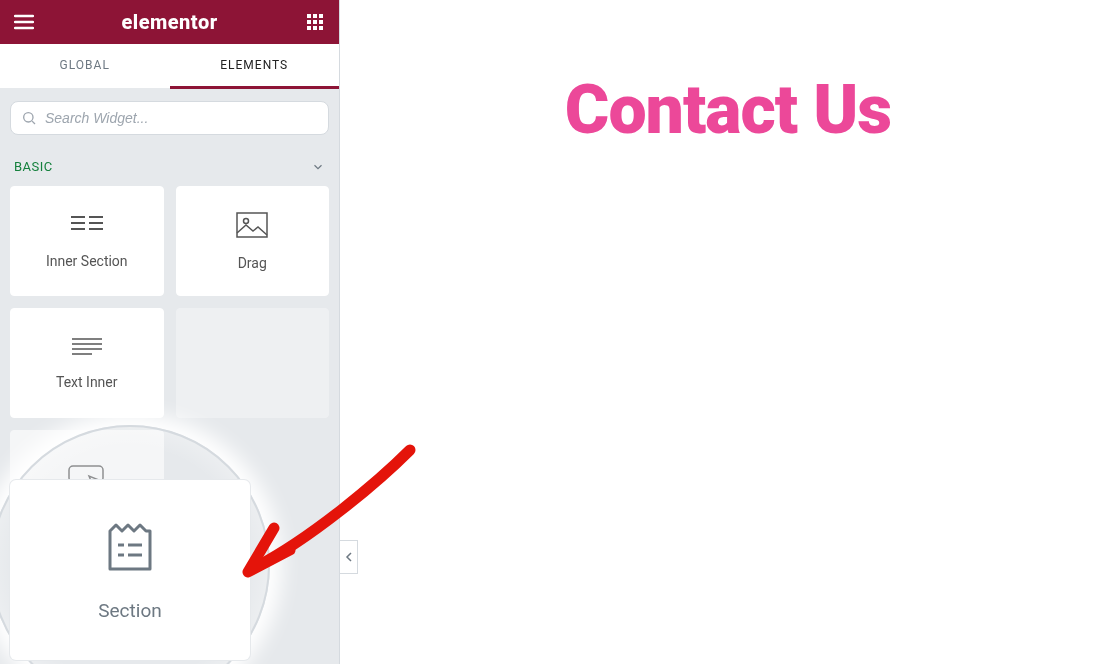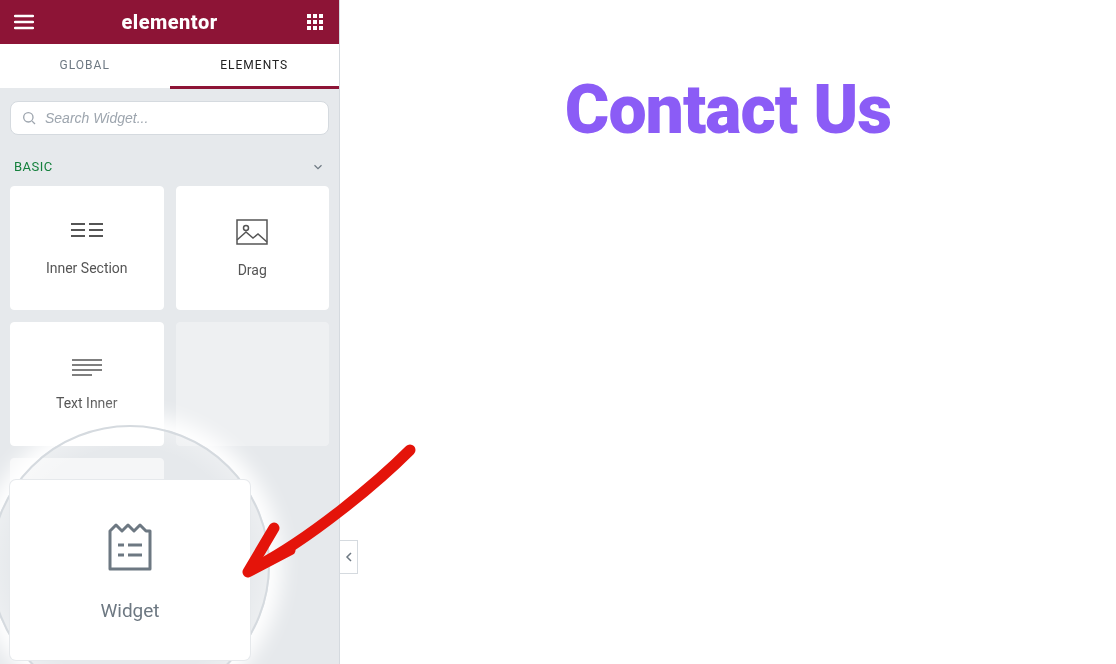--- a/index.html
+++ b/index.html
@@ -12,32 +12,32 @@
     .icon-btn { width:28px; height:28px; display:flex; align-items:center; justify-content:center; cursor:pointer; }
     .tabs { display:flex; background:#fff; }
     .tab { flex:1; text-align:center; padding:14px 0; font-size:12px; letter-spacing:1px; color:#6d7882; cursor:pointer; border-bottom:1px solid #e6e9ec; }
     .tab.active { color:#222; border-bottom:3px solid #8d1436; }
     .search-wrap { padding:12px 10px 14px 10px; background:#e6e9ec; }
     .search { display:flex; align-items:center; background:#fff; border:1px solid #d5dadf; border-radius:8px; padding:8px 10px; }
     .search input { border:none; outline:none; flex:1; font-size:14px; color:#333; font-style:italic; }
     .search input::placeholder { color:#9da5ae; font-style:italic; }
     .category { display:flex; align-items:center; justify-content:space-between; padding:10px 14px 12px 14px; color:#15803d; font-size:13px; letter-spacing:0.5px; cursor:pointer; }
     .widgets { display:grid; grid-template-columns:1fr 1fr; gap:12px; padding:0 10px 20px 10px; }
-    .widget { background:#fff; border:1px solid #fff; border-radius:4px; height:124px; display:flex; flex-direction:column; align-items:center; justify-content:center; gap:16px; cursor:grab; font-size:14px; color:#555; }
+    .widget { background:#fff; border:1px solid #fff; border-radius:4px; height:110px; display:flex; flex-direction:column; align-items:center; justify-content:center; gap:16px; cursor:grab; font-size:14px; color:#555; }
     .widget svg { stroke:#555; }
     .widget-label { font-size:14px; color:#555; }
     
     .highlight { position:absolute; width:280px; height:280px; border:2px solid #d5dadf; border-radius:50%; left:-10px; top:425px; background:radial-gradient(circle, rgba(255,255,255,0) 60%, rgba(255,255,255,0.9) 100%); pointer-events:none; box-shadow:0 0 20px 12px #fff; }
     .wpforms-big { position:absolute; left:10px; top:480px; width:240px; height:180px; background:#fff; border-radius:6px; display:flex; flex-direction:column; align-items:center; justify-content:center; gap:24px; z-index:3; cursor:grab; box-shadow:0 0 0 1px #e6e9ec; }
     .wpforms-big .wlabel { font-size:19px; color:#6d7882; }
     
     .collapse-handle { position:absolute; left:340px; top:540px; width:18px; height:34px; background:#fff; border:1px solid #d5dadf; border-left:none; display:flex; align-items:center; justify-content:center; color:#6d7882; font-size:12px; cursor:pointer; z-index:5; }
     
     .canvas { flex:1; position:relative; padding:30px 30px; }
-    .page-title { font-size:68px; font-weight:900; letter-spacing:-1px; color:#8b5cf6; text-align:center; margin-top:40px; }
+    .page-title { font-size:68px; font-weight:900; letter-spacing:-1px; color:#ec4899; text-align:center; margin-top:40px; }
     .dropzone { margin:260px auto 0 auto; width:660px; height:190px; border:2px dashed #d5dadf; display:flex; flex-direction:column; align-items:center; justify-content:center; gap:18px; }
     .dz-buttons { display:flex; gap:12px; }
     .circle-btn { width:48px; height:48px; border-radius:50%; display:flex; align-items:center; justify-content:center; color:#fff; cursor:pointer; }
     .circle-btn.add { background:#8d1436; }
     .circle-btn.folder { background:#9da5ae; }
     .dz-text { color:#9da5ae; font-style:italic; font-size:15px; }
     
     .arrow { position:absolute; left:230px; top:430px; z-index:10; pointer-events:none; }
   </style>
 </head>
@@ -135,21 +135,21 @@
 
   <div class="highlight"></div>
   <div class="wpforms-big">
     <svg width="56" height="56" viewBox="0 0 56 56" fill="none" stroke="#6d7882" stroke-width="3">
         <path d="M8 12 L14 6 L20 12 L26 6 L32 12 L38 6 L44 12 L48 12 L48 50 L8 50 Z" stroke-linejoin="round"></path>
         <line x1="16" y1="26" x2="22" y2="26"></line>
         <line x1="26" y1="26" x2="40" y2="26"></line>
         <line x1="16" y1="36" x2="22" y2="36"></line>
         <line x1="26" y1="36" x2="40" y2="36"></line>
       </svg>
-    <span class="wlabel">Widget</span>
+    <span class="wlabel">Section</span>
   </div>
 
   <div class="collapse-handle">
     <svg width="8" height="10" viewBox="0 0 8 10" fill="none" stroke="#6d7882" stroke-width="1.5">
         <path d="M6 1L2 5l4 4"></path>
       </svg>
   </div>
 
   <svg class="arrow" width="200" height="180" viewBox="0 0 200 180">
     <path d="M180 20 C 150 50, 80 110, 20 140" stroke="#e4140a" stroke-width="11" fill="none" stroke-linecap="round"></path>

